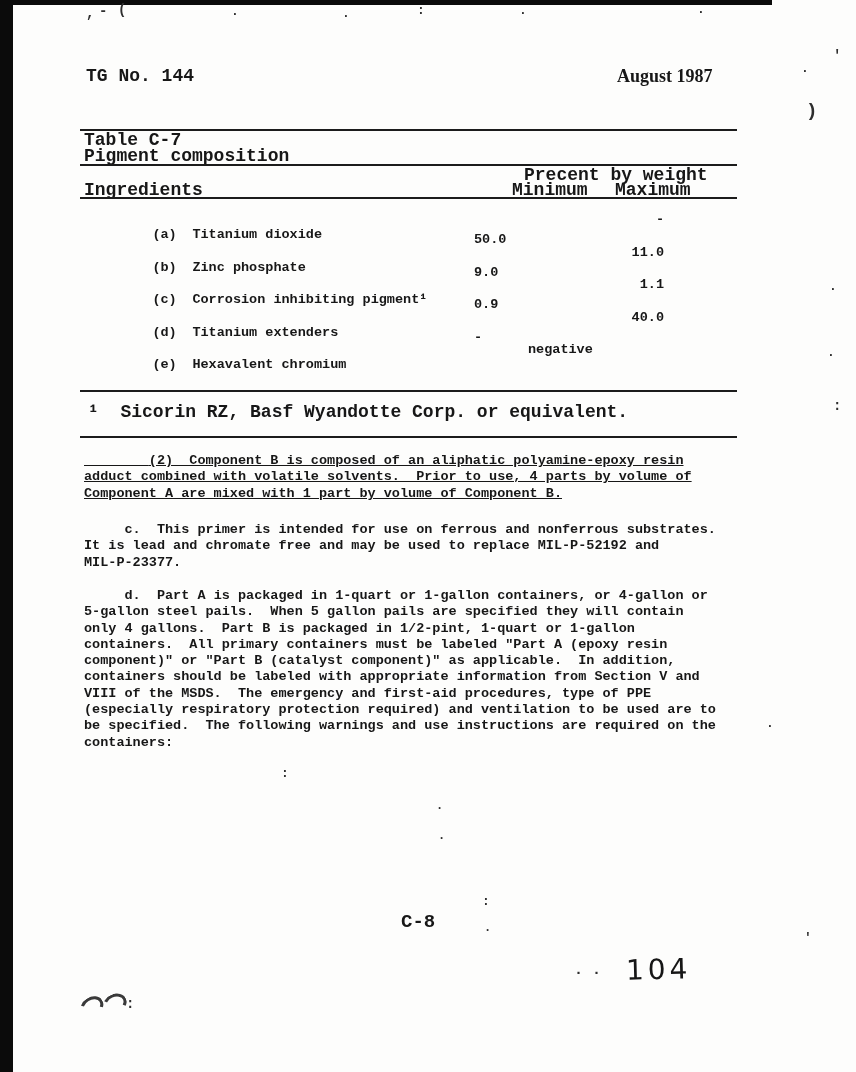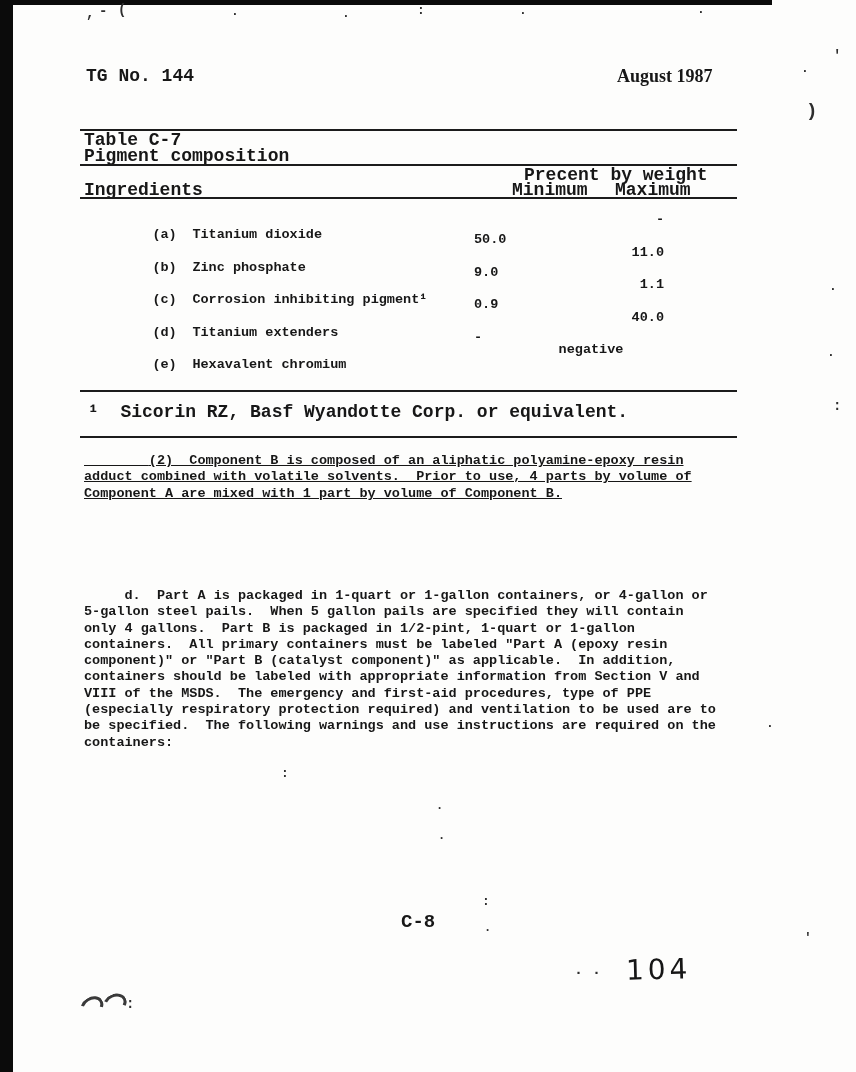--- a/index.html
+++ b/index.html
@@ -15,21 +15,21 @@
   .edge-top{position:absolute;left:0;top:0;width:772px;height:5px;background:#0b0b0b;}
 
   .txt{position:absolute;font-size:18px;line-height:16px;white-space:pre;}
   .rule{position:absolute;left:80px;width:657px;height:2px;background:#1c1c1c;}
 
   
   .trow{position:absolute;left:84px;width:660px;font-size:13.5px;white-space:pre;}
   .c-pre{display:inline-block;margin-left:36px;width:40px;}
   .c-min{position:absolute;left:390px;top:0;width:70px;text-align:left;margin-top:20px;}
   .c-max{position:absolute;left:500px;top:0;width:80px;text-align:right;}
-  .c-special{position:absolute;left:412px;top:0;width:190px;text-align:center;}
+  .c-special{position:absolute;left:444px;top:0;width:190px;}
 
   
   .para{position:absolute;left:84px;width:680px;font-size:13.5px;line-height:16.3px;white-space:pre-wrap;}
 
   .footer-page{position:absolute;left:401px;top:911px;font-size:19px;}
 
   .stamp{
     position:absolute;left:626px;top:953px;
     font-family:"DejaVu Sans",sans-serif;font-weight:400;
     font-size:28px;letter-spacing:4px;color:#161616;
@@ -97,20 +97,23 @@
     <span class="c-special">negative</span>
   </div>
 
   <div class="rule" style="top:390px;"></div>
   <div class="txt" style="left:88px;top:404px;text-align:center;">¹  Sicorin RZ, Basf Wyandotte Corp. or equivalent.</div>
   <div class="rule" style="top:436px;"></div>
 
   <div class="para" style="top:453px;text-decoration:underline;">        (2)  Component B is composed of an aliphatic polyamine-epoxy resin
 adduct combined with volatile solvents.  Prior to use, 4 parts by volume of
 Component A are mixed with 1 part by volume of Component B.</div>
+  <div class="para" style="top:522px;">     c.  This primer is intended for use on ferrous and nonferrous substrates.
+It is lead and chromate free and may be used to replace MIL-P-52192 and
+MIL-P-23377.</div>
   <div class="para" style="top:588px;">     d.  Part A is packaged in 1-quart or 1-gallon containers, or 4-gallon or
 5-gallon steel pails.  When 5 gallon pails are specified they will contain
 only 4 gallons.  Part B is packaged in 1/2-pint, 1-quart or 1-gallon
 containers.  All primary containers must be labeled "Part A (epoxy resin
 component)" or "Part B (catalyst component)" as applicable.  In addition,
 containers should be labeled with appropriate information from Section V and
 VIII of the MSDS.  The emergency and first-aid procedures, type of PPE
 (especially respiratory protection required) and ventilation to be used are to
 be specified.  The following warnings and use instructions are required on the
 containers:</div>

